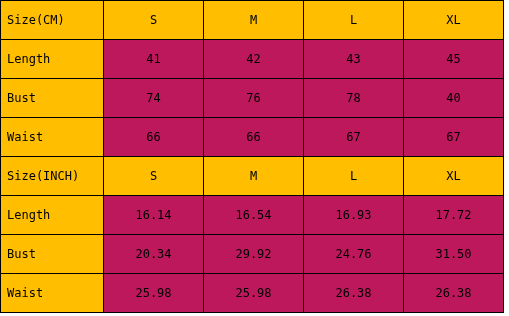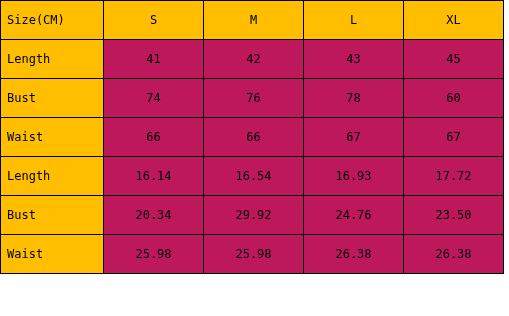--- a/index.html
+++ b/index.html
@@ -85,46 +85,53 @@
       <td class="value-cell">42</td>
       <td class="value-cell">43</td>
       <td class="value-cell">45</td>
     </tr>
 
     <tr>
       <td class="label-cell">Bust</td>
       <td class="value-cell">74</td>
       <td class="value-cell">76</td>
       <td class="value-cell">78</td>
-      <td class="value-cell">60</td>
+      <td class="value-cell">40</td>
     </tr>
 
     <tr>
       <td class="label-cell">Waist</td>
       <td class="value-cell">66</td>
       <td class="value-cell">66</td>
       <td class="value-cell">67</td>
       <td class="value-cell">67</td>
     </tr>
 
+    <tr>
+      <td class="label-cell">Size(INCH)</td>
+      <td class="head-cell">S</td>
+      <td class="head-cell">M</td>
+      <td class="head-cell">L</td>
+      <td class="head-cell">XL</td>
+    </tr>
 
     <tr>
       <td class="label-cell">Length</td>
       <td class="value-cell">16.14</td>
       <td class="value-cell">16.54</td>
       <td class="value-cell">16.93</td>
       <td class="value-cell">17.72</td>
     </tr>
 
     <tr>
       <td class="label-cell">Bust</td>
       <td class="value-cell">20.34</td>
       <td class="value-cell">29.92</td>
       <td class="value-cell">24.76</td>
-      <td class="value-cell">23.50</td>
+      <td class="value-cell">31.50</td>
     </tr>
 
     <tr>
       <td class="label-cell">Waist</td>
       <td class="value-cell">25.98</td>
       <td class="value-cell">25.98</td>
       <td class="value-cell">26.38</td>
       <td class="value-cell">26.38</td>
     </tr>
 

